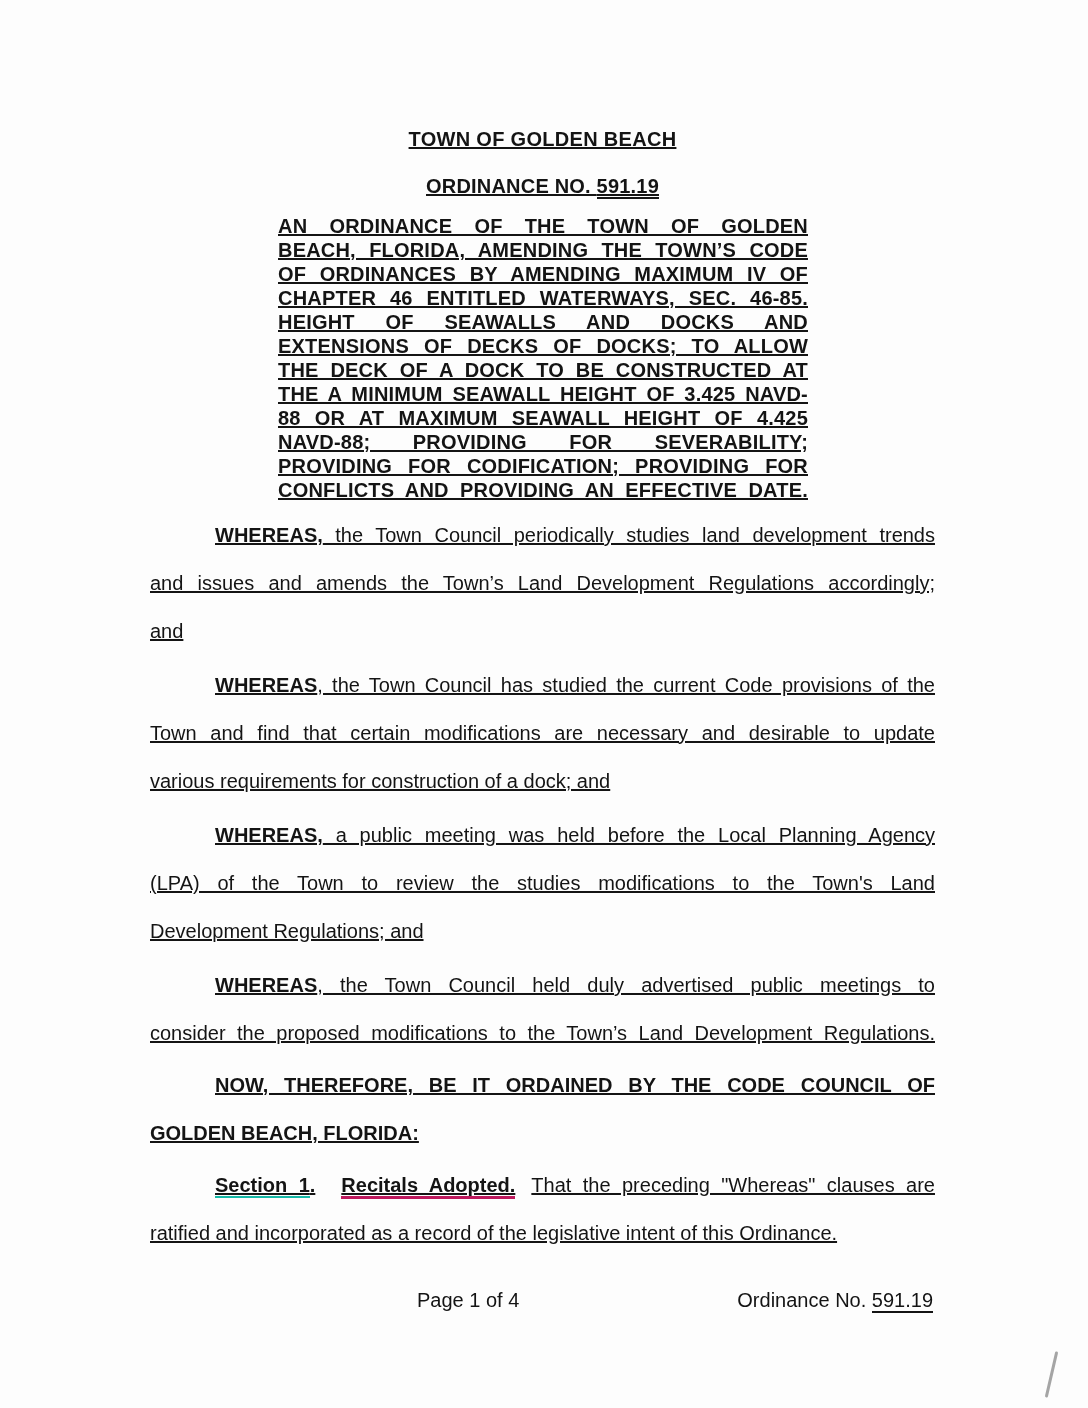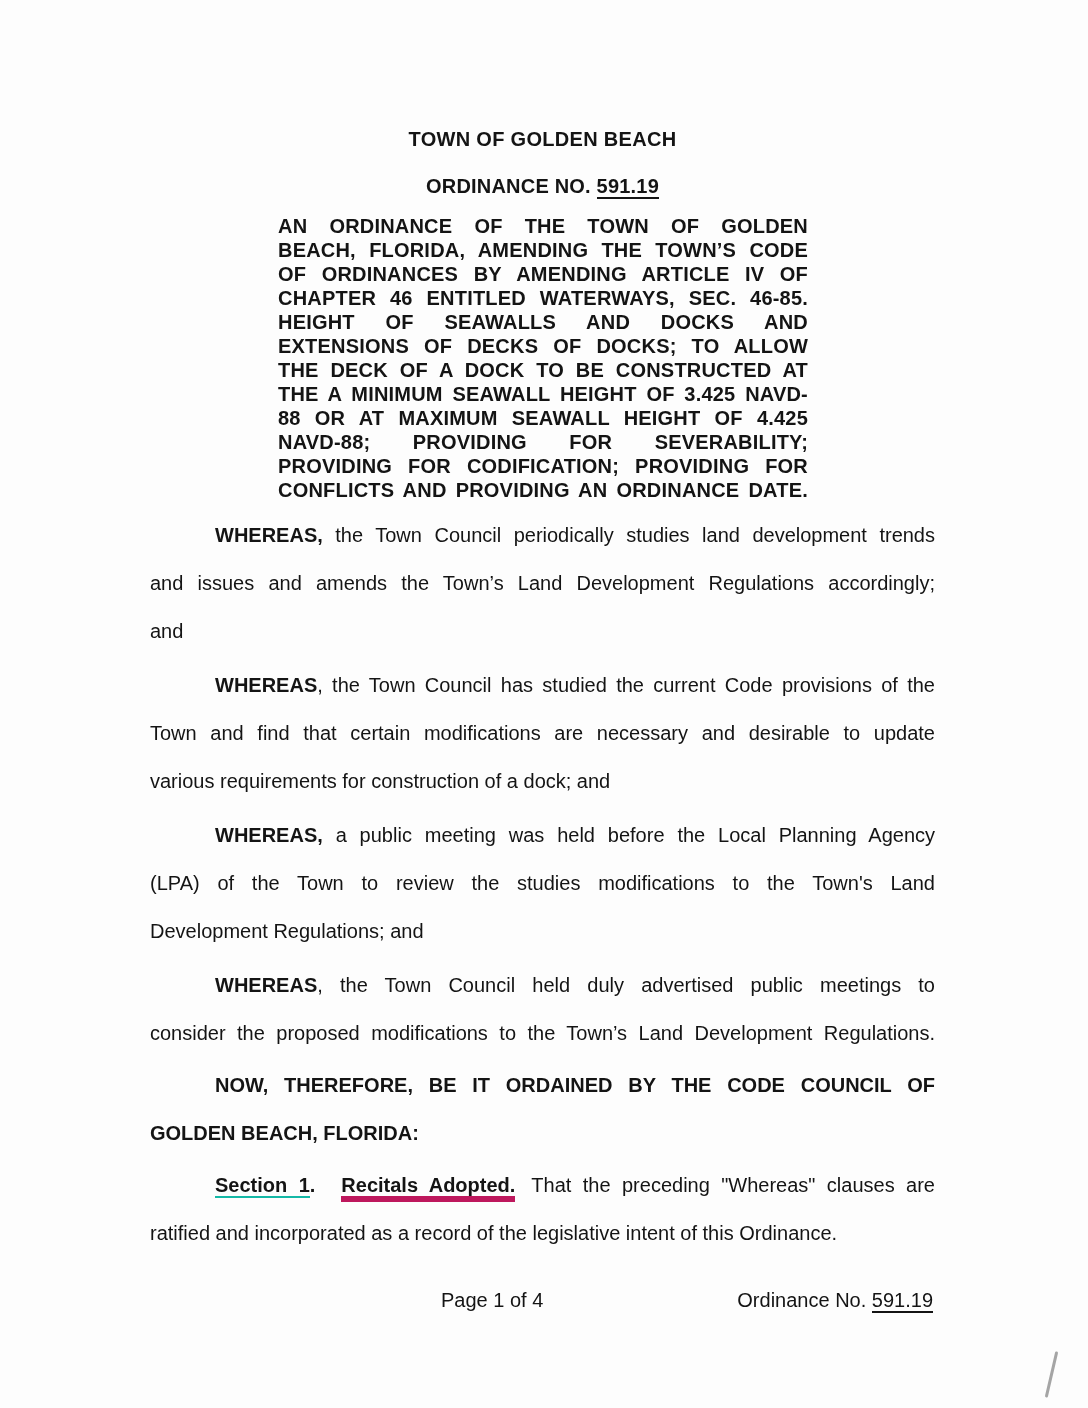--- a/index.html
+++ b/index.html
@@ -12,20 +12,21 @@
     color: #141414;
     font-family: "Liberation Sans", "DejaVu Sans", sans-serif;
     font-size: 20px;
     overflow: hidden;
   }
   .content {
     position: absolute;
     left: 150px;
     top: 0;
     width: 785px;
+    text-decoration: underline;
   }
   .doc-title {
     margin-top: 127px;
     text-align: center;
     font-weight: bold;
     line-height: 24px;
     letter-spacing: 0.3px;
   }
   .ord-line {
     margin-top: 23px;
@@ -56,24 +57,24 @@
     height: 48px;
     line-height: 48px;
     overflow: hidden;
   }
   .just { text-align: justify; }
   .just::after { content: ""; display: inline-block; width: 100%; height: 0; }
   .indent { padding-left: 65px; }
   .b { font-weight: bold; }
   .sec-num { font-weight: bold; border-bottom: 2px solid #14b8a6; }
   .sec-period { font-weight: bold; margin-right: 26px; }
-  .sec-head { font-weight: bold; border-bottom: 6px solid #be185d; margin-right: 16px; }
+  .sec-head { font-weight: bold; border-bottom: 3px solid #be185d; margin-right: 16px; }
   .footer-page {
     position: absolute;
-    left: 441px;
+    left: 417px;
     top: 1288px;
     line-height: 24px;
   }
   .footer-ord {
     position: absolute;
     right: 155px;
     top: 1288px;
     line-height: 24px;
   }
   .u-thin { border-bottom: 2px solid #141414; }
@@ -97,30 +98,30 @@
 
     <div class="doc-title">TOWN OF GOLDEN BEACH</div>
 
     <div class="ord-line">
       <span>ORDINANCE NO. </span><span class="u-bold">591.19</span>
     </div>
 
     <div class="caption">
       <div class="cap-line">AN ORDINANCE OF THE TOWN OF GOLDEN</div>
       <div class="cap-line">BEACH, FLORIDA, AMENDING THE TOWN’S CODE</div>
-      <div class="cap-line">OF ORDINANCES BY AMENDING ARTICLE IV OF</div>
+      <div class="cap-line">OF ORDINANCES BY AMENDING MAXIMUM IV OF</div>
       <div class="cap-line">CHAPTER 46 ENTITLED WATERWAYS, SEC. 46-85.</div>
       <div class="cap-line">HEIGHT OF SEAWALLS AND DOCKS AND</div>
       <div class="cap-line">EXTENSIONS OF DECKS OF DOCKS; TO ALLOW</div>
       <div class="cap-line">THE DECK OF A DOCK TO BE CONSTRUCTED AT</div>
       <div class="cap-line">THE A MINIMUM SEAWALL HEIGHT OF 3.425 NAVD-</div>
       <div class="cap-line">88 OR AT MAXIMUM SEAWALL HEIGHT OF 4.425</div>
       <div class="cap-line">NAVD-88; PROVIDING FOR SEVERABILITY;</div>
       <div class="cap-line">PROVIDING FOR CODIFICATION; PROVIDING FOR</div>
-      <div class="cap-line">CONFLICTS AND PROVIDING AN ORDINANCE DATE.</div>
+      <div class="cap-line">CONFLICTS AND PROVIDING AN EFFECTIVE DATE.</div>
     </div>
 
     <div class="body">
 
       <div class="para">
         <div class="bline just indent">
           <span class="b">WHEREAS,</span><span> the Town Council periodically studies land development trends</span>
         </div>
         <div class="bline just">and issues and amends the Town’s Land Development Regulations accordingly;</div>
         <div class="bline">and</div>

